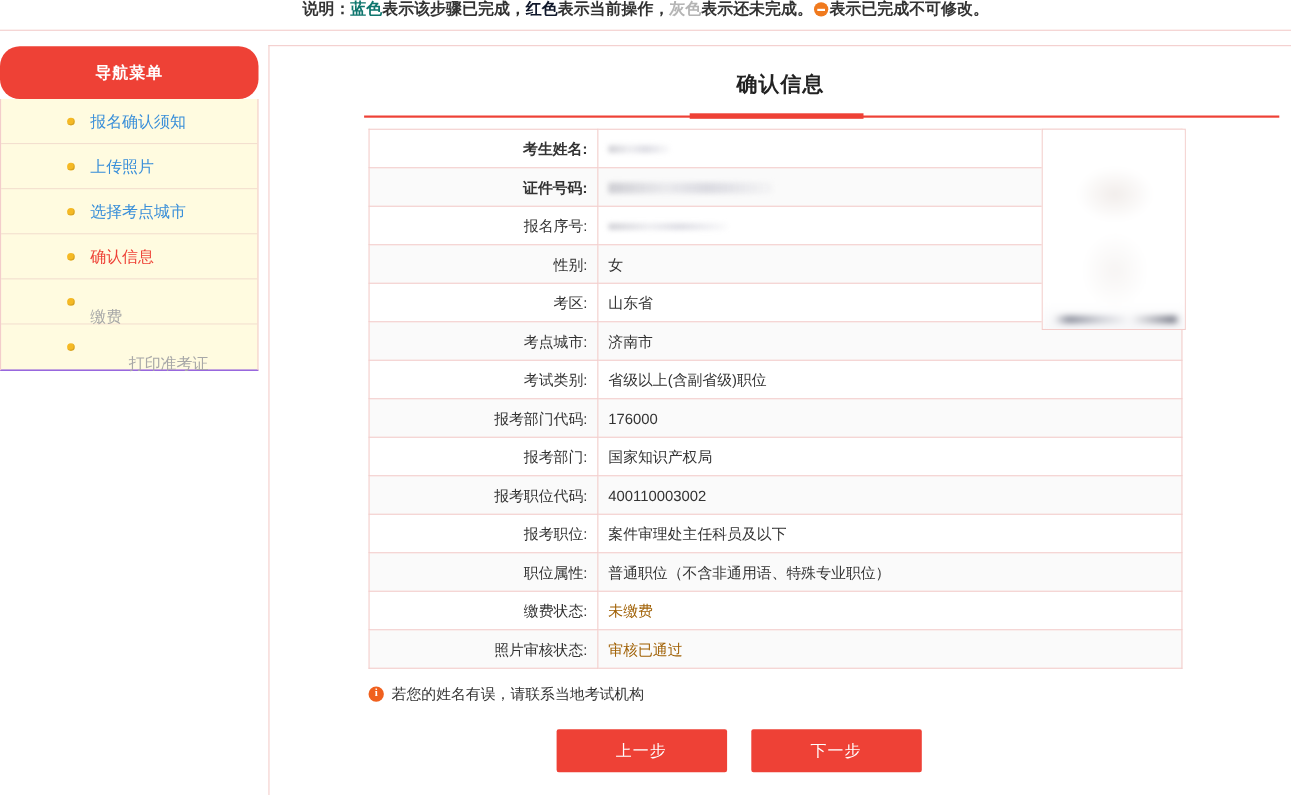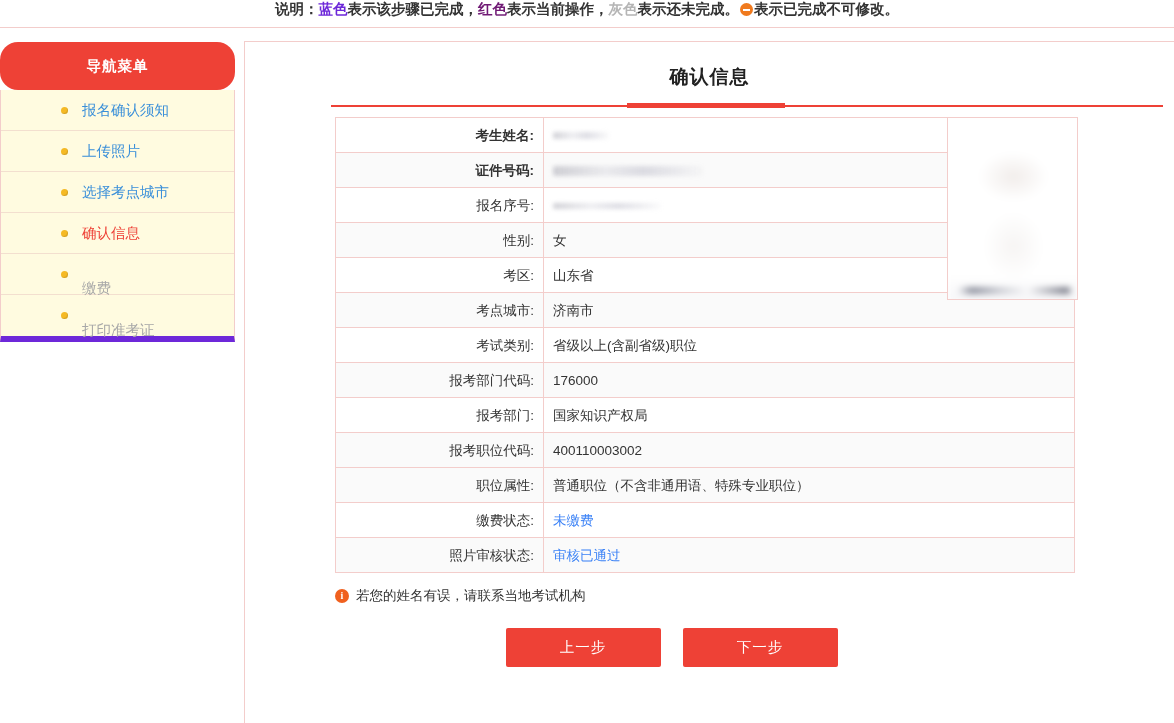--- a/index.html
+++ b/index.html
@@ -24,22 +24,22 @@
     width: 1174px;
     height: 28px;
     text-align: center;
     font-size: 14.5px;
     font-weight: bold;
     color: #333333;
     line-height: 26px;
     white-space: nowrap;
     overflow: hidden;
   }
-  .legend-bar .c-blue  { color: #6d28d9; }
-  .legend-bar .c-red   { color: #701a75; }
+  .legend-bar .c-blue  { color: #0f766e; }
+  .legend-bar .c-red   { color: #0f172a; }
   .legend-bar .c-gray  { color: #b5b5b5; }
   .lock-icon {
     display: inline-block;
     width: 13px; height: 13px;
     border-radius: 50%;
     background: #f07a1e;
     position: relative;
     top: 2px;
     margin: 0 1px;
   }
@@ -75,31 +75,31 @@
     display: flex;
     align-items: center;
     justify-content: center;
     letter-spacing: 1px;
     border-radius: 18px;
   }
   .sidebar-list {
     background: #fffbe0;
     border-left: 1px solid #f3cdcb;
     border-right: 1px solid #f3cdcb;
-    border-bottom: 6px solid #6d28d9;
+    border-bottom: 1px solid #6d28d9;
   }
   .sidebar-item {
     height: 41px;
     display: flex;
     align-items: center;
     border-bottom: 1px solid #f3dfcf;
     padding-left: 60px;
     cursor: pointer;
   }
-  .sidebar-item:last-child { border-bottom: none; }
+  .sidebar-item:last-child { border-bottom: none; gap: 35px; }
   .bullet {
     width: 7px; height: 7px;
     border-radius: 50%;
     background: #f5b924;
     box-shadow: inset -1px -1px 0 rgba(0,0,0,0.12);
     margin-right: 14px;
     flex: none;
   }
   .sidebar-label { font-size: 14.5px; }
   .state-done    { color: #3a8fd9; }
@@ -165,21 +165,21 @@
     line-height: 33px;
   }
   td.k {
     width: 208px;
     text-align: right;
     background: transparent;
   }
   td.k.bold { font-weight: bold; }
   td.v { text-align: left; }
   tr.alt td { background: #fafafa; }
-  .val-red { color: #3b82f6; }
+  .val-red { color: #a16207; }
 
   
   .redact {
     display: inline-block;
     height: 12px;
     background: linear-gradient(90deg,
       rgba(170,170,180,0.55) 0%,
       rgba(200,200,210,0.30) 35%,
       rgba(180,180,195,0.45) 60%,
       rgba(225,225,230,0.15) 100%);
@@ -349,20 +349,24 @@
               <td class="v"><span>176000</span></td>
             </tr>
             <tr>
               <td class="k">报考部门:</td>
               <td class="v"><span>国家知识产权局</span></td>
             </tr>
             <tr class="alt">
               <td class="k">报考职位代码:</td>
               <td class="v"><span>400110003002</span></td>
             </tr>
+            <tr>
+              <td class="k">报考职位:</td>
+              <td class="v"><span>案件审理处主任科员及以下</span></td>
+            </tr>
             <tr class="alt">
               <td class="k">职位属性:</td>
               <td class="v"><span>普通职位（不含非通用语、特殊专业职位）</span></td>
             </tr>
             <tr>
               <td class="k">缴费状态:</td>
               <td class="v"><span class="val-red">未缴费</span></td>
             </tr>
             <tr class="alt">
               <td class="k">照片审核状态:</td>

